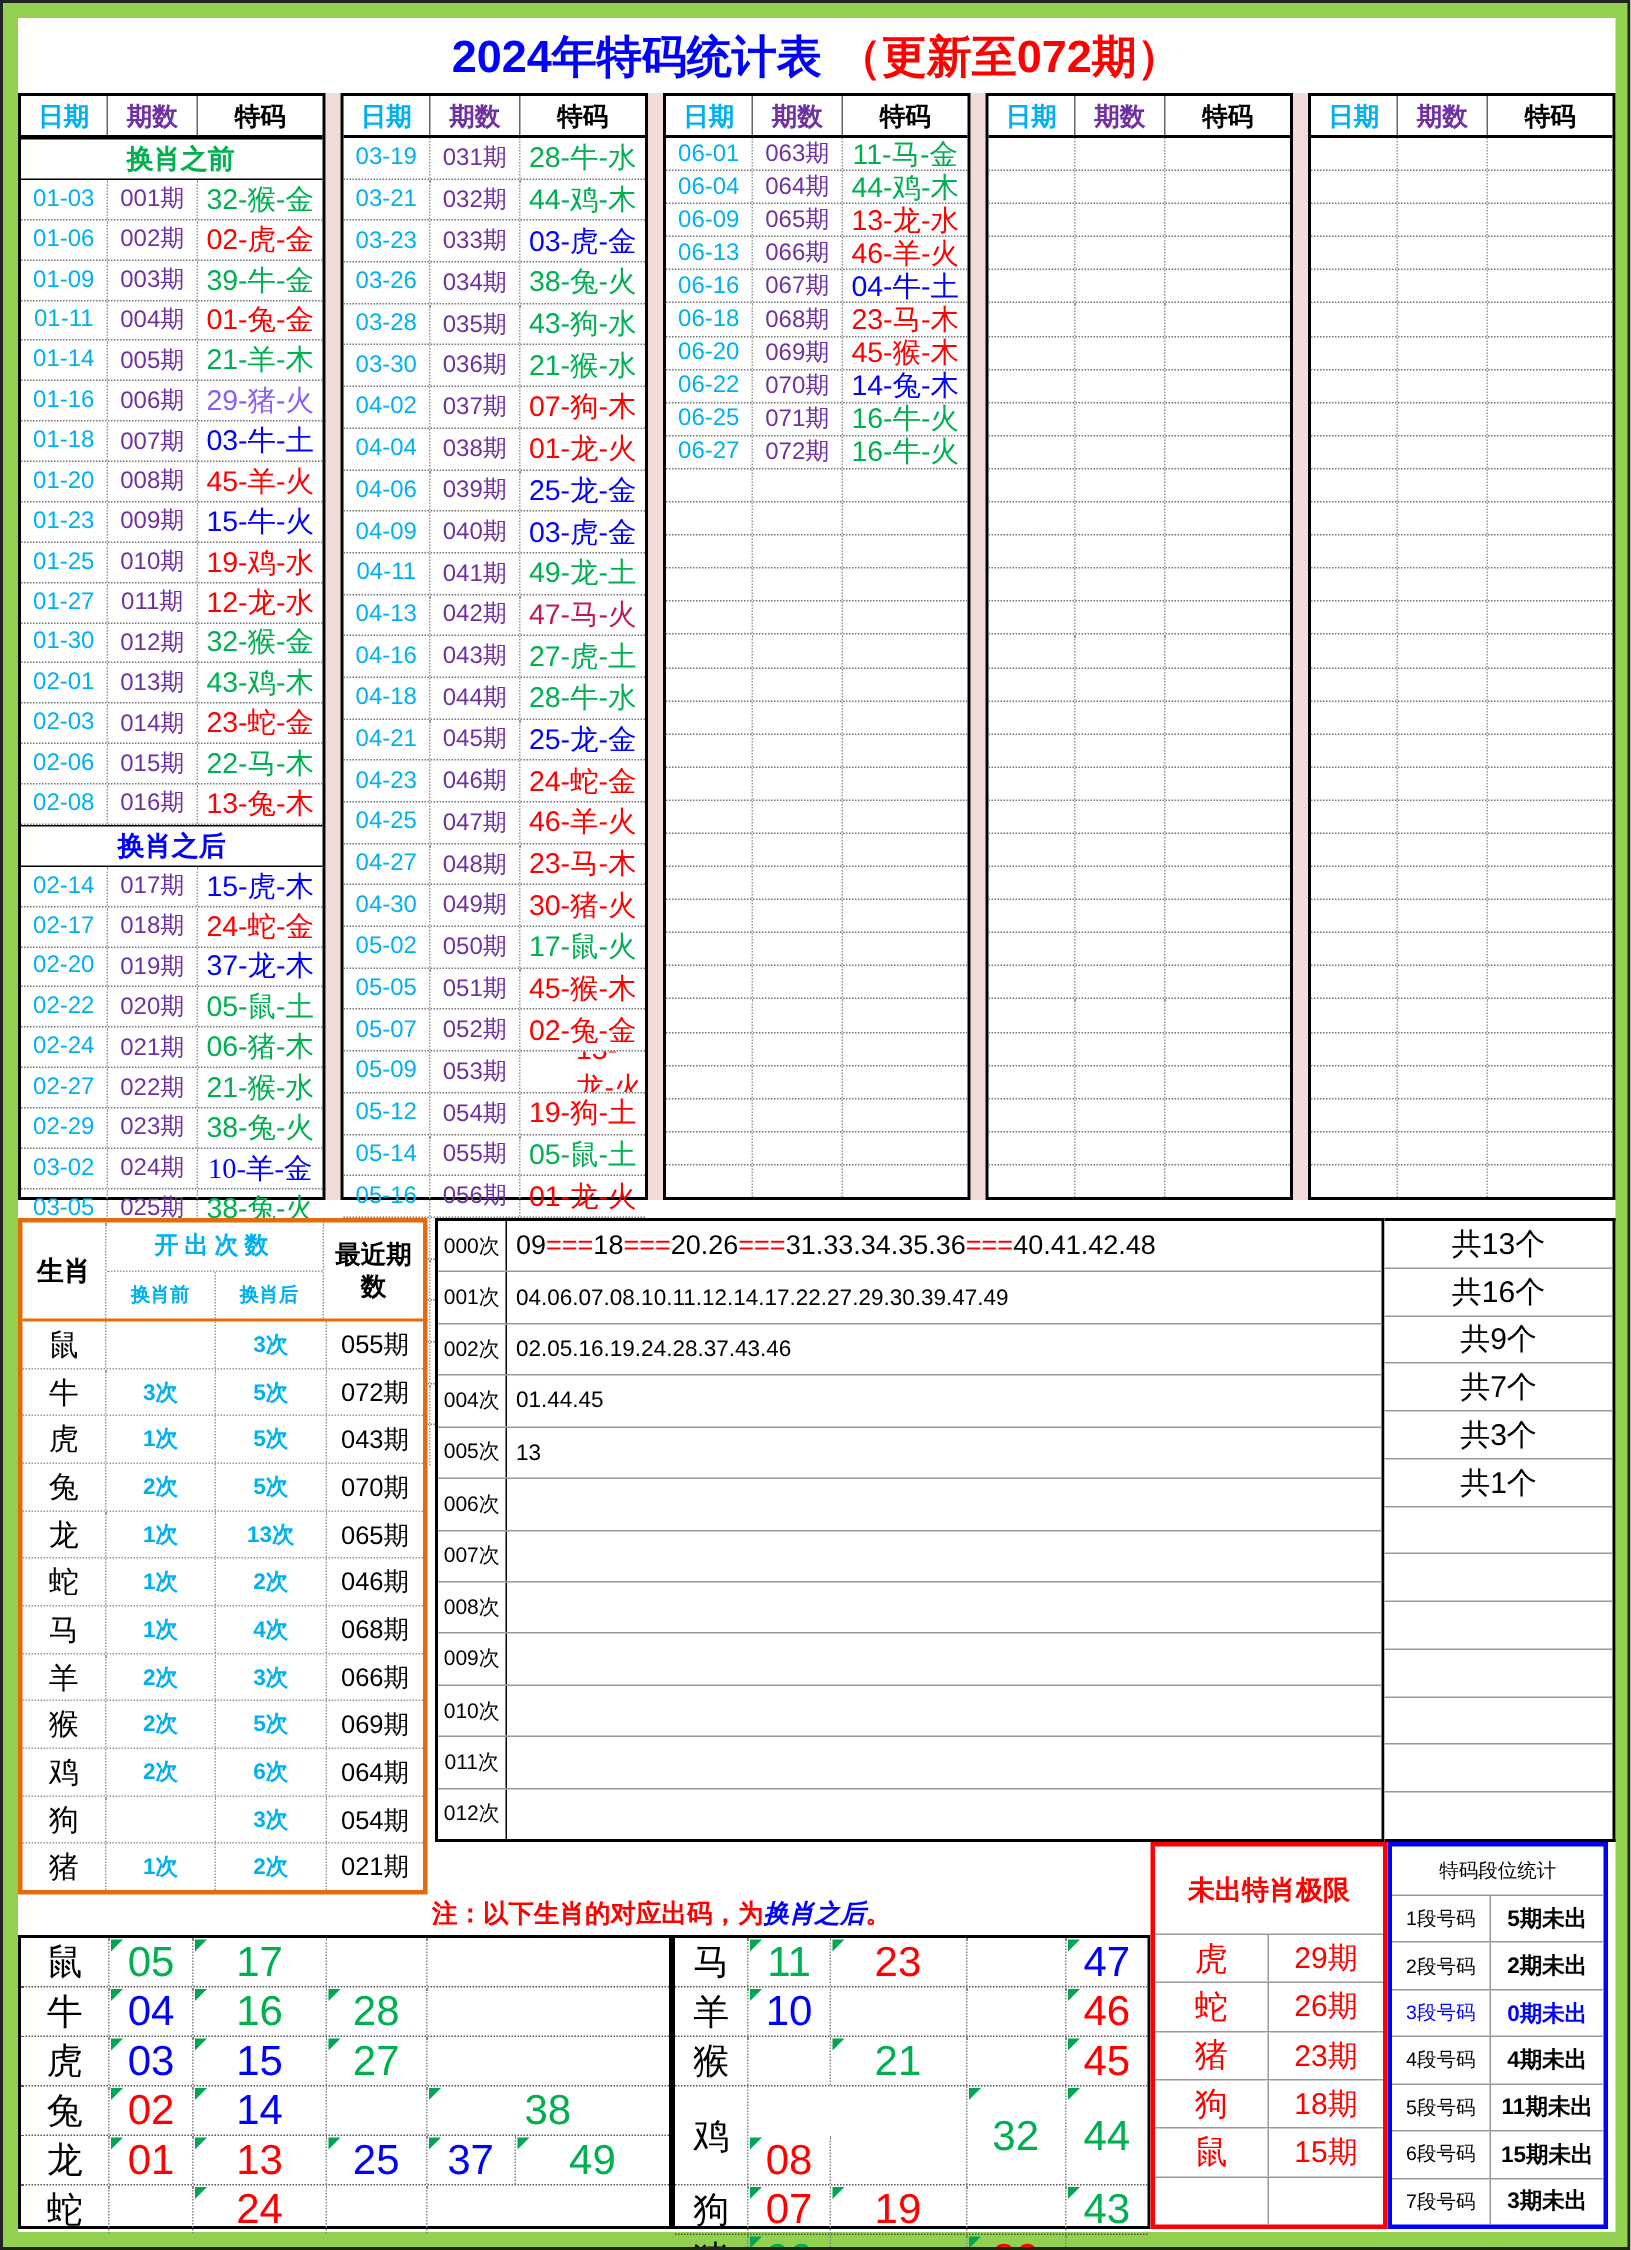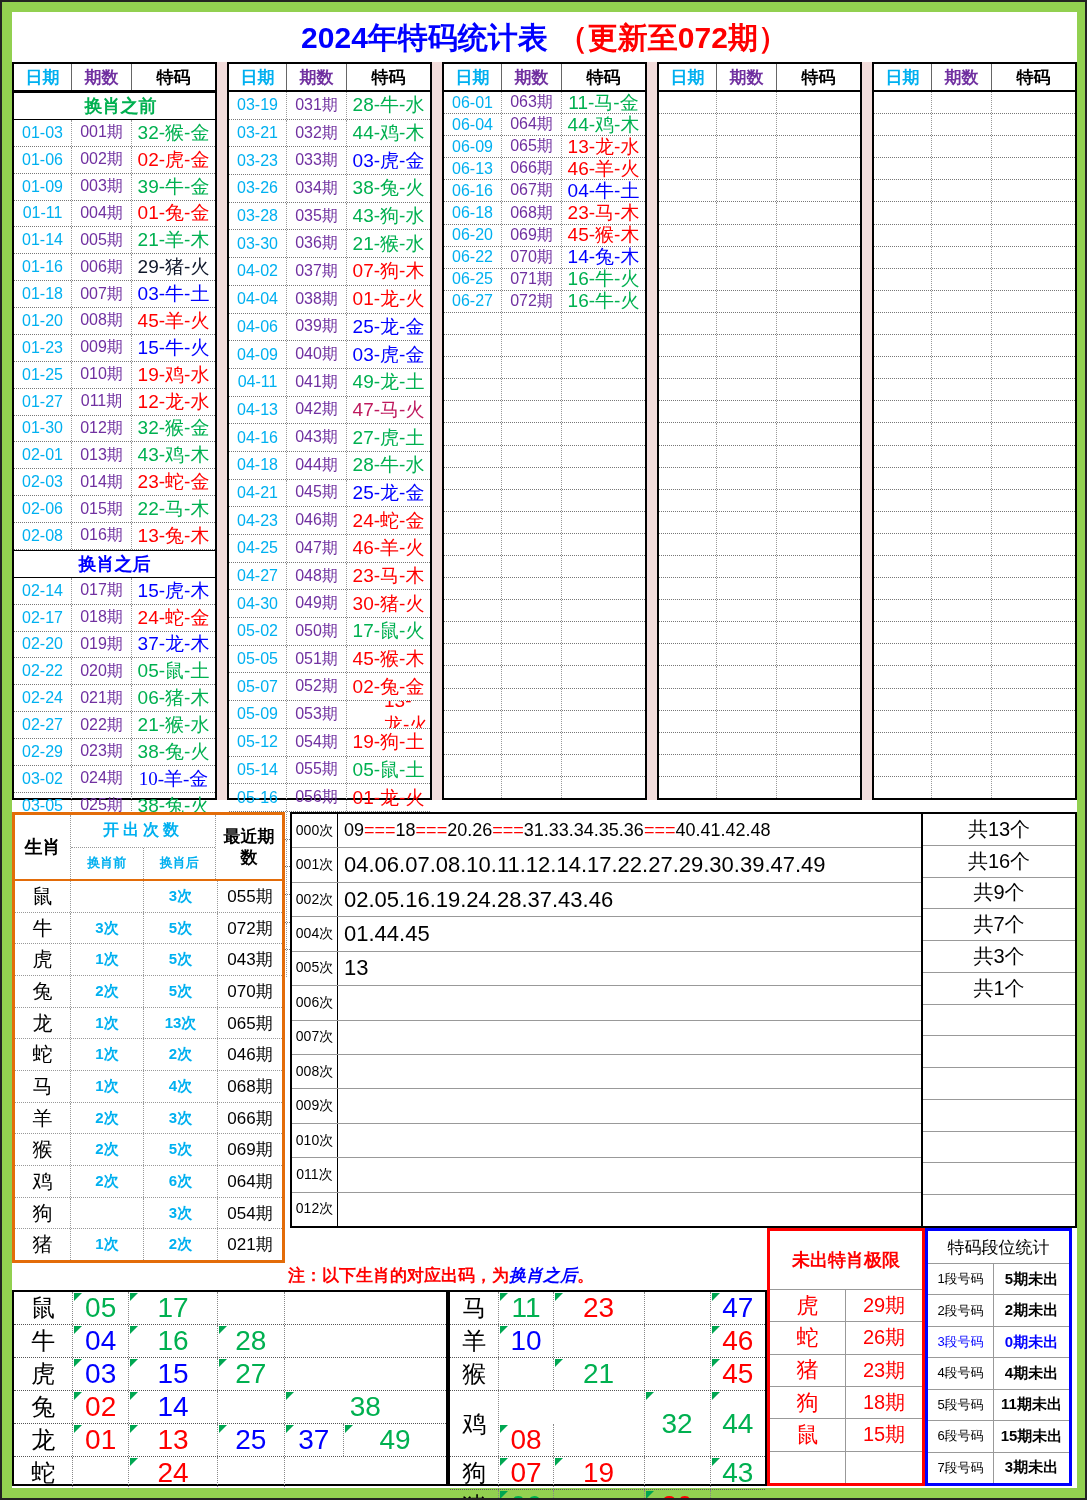--- a/index.html
+++ b/index.html
@@ -43,21 +43,21 @@
   .zs-c{display:flex;align-items:center;justify-content:center;box-sizing:border-box;}
   .zs-c0{width:56px;font-size:20px;border-right:1px dotted #999;}
   .zs-c1{width:73px;color:#00B0F0;font-weight:bold;font-size:15px;border-right:1px dotted #999;}
   .zs-c2{width:74px;color:#00B0F0;font-weight:bold;font-size:15px;border-right:1px dotted #999;}
   .zs-c3{flex:1;font-size:17px;}
   
   #counts{position:absolute;left:278px;top:800px;width:633px;height:416px;border:2px solid #000;box-sizing:border-box;display:flex;flex-direction:column;background:#fff;}
   .ct-row{flex:1;display:flex;border-bottom:1px solid #999;box-sizing:border-box;min-height:0;}
   .ct-row:last-child{border-bottom:none;}
   .ct-label{width:46px;border-right:1px solid #000;display:flex;align-items:center;justify-content:center;font-size:14px;box-sizing:border-box;}
-  .ct-content{flex:1;display:flex;align-items:center;padding-left:6px;font-size:22px;white-space:nowrap;overflow:hidden;}
+  .ct-content{flex:1;display:flex;align-items:center;padding-left:6px;font-size:15px;white-space:nowrap;overflow:hidden;}
   .ct-row.small .ct-content{font-size:18px;}
   .ct-content .eq{color:#FF0000;}
   
   #totals{position:absolute;left:911px;top:800px;width:154px;height:416px;border:2px solid #000;border-left:none;box-sizing:border-box;display:flex;flex-direction:column;background:#fff;}
   .tt-row{flex:1;display:flex;align-items:center;justify-content:center;font-size:20px;border-bottom:1px solid #999;box-sizing:border-box;}
   .tt-row:last-child{border-bottom:none;}
   
   #note{position:absolute;left:0;top:1252px;width:582px;height:26px;text-align:right;font-size:17px;font-weight:bold;color:#FF0000;white-space:nowrap;}
   #note .hl{color:#0000FF;font-style:italic;}
   
@@ -74,21 +74,21 @@
   .bt-cell.wedge::before{content:"";position:absolute;left:1px;top:1px;width:0;height:0;border-top:8px solid #00A651;border-right:8px solid transparent;}
   
   #redbox{position:absolute;left:755px;top:1216px;width:158px;height:258px;border:3px solid #FF0000;box-sizing:border-box;display:flex;flex-direction:column;background:#fff;}
   .rb-title{flex:0 0 58px;display:flex;align-items:center;justify-content:center;color:#FF0000;font-weight:bold;font-size:18px;}
   #rb-body{flex:1;display:flex;flex-direction:column;}
   .rb-row{flex:1;display:flex;border-top:1px solid #999;box-sizing:border-box;}
   .rb-z{width:76px;display:flex;align-items:center;justify-content:center;color:#FF0000;font-size:22px;border-right:1px solid #999;box-sizing:border-box;}
   .rb-p{flex:1;display:flex;align-items:center;justify-content:center;color:#FF0000;font-size:20px;}
   
   #bluebox{position:absolute;left:913px;top:1216px;width:147px;height:258px;border:3px solid #0000FF;box-sizing:border-box;display:flex;flex-direction:column;background:#fff;}
-  .bb-title{flex:0 0 32px;display:flex;align-items:center;justify-content:center;font-size:17px;color:#000;}
+  .bb-title{flex:0 0 32px;display:flex;align-items:center;justify-content:center;font-size:13px;color:#000;}
   #bb-body{flex:1;display:flex;flex-direction:column;}
   .bb-row{flex:1;display:flex;border-top:1px solid #999;box-sizing:border-box;}
   .bb-l{width:66px;display:flex;align-items:center;justify-content:center;font-size:13px;border-right:1px solid #999;box-sizing:border-box;}
   .bb-v{flex:1;display:flex;align-items:center;justify-content:center;font-size:15px;font-weight:bold;}
   .bb-row.hl .bb-l,.bb-row.hl .bb-v{color:#0000FF;}
 </style>
 </head>
 <body>
 
 <div id="page">
@@ -133,21 +133,21 @@
             <div class="mt-cell c2" style="color: rgb(255, 0, 0);">01-兔-金</div>
           </div>
           <div class="mt-row">
             <div class="mt-cell c0">01-14</div>
             <div class="mt-cell c1">005期</div>
             <div class="mt-cell c2" style="color: rgb(0, 176, 80);">21-羊-木</div>
           </div>
           <div class="mt-row">
             <div class="mt-cell c0">01-16</div>
             <div class="mt-cell c1">006期</div>
-            <div class="mt-cell c2" style="color: #0f172a;">29-猪-火</div>
+            <div class="mt-cell c2" style="color: #8b5cf6;">29-猪-火</div>
           </div>
           <div class="mt-row">
             <div class="mt-cell c0">01-18</div>
             <div class="mt-cell c1">007期</div>
             <div class="mt-cell c2" style="color: rgb(0, 0, 255);">03-牛-土</div>
           </div>
           <div class="mt-row">
             <div class="mt-cell c0">01-20</div>
             <div class="mt-cell c1">008期</div>
             <div class="mt-cell c2" style="color: rgb(255, 0, 0);">45-羊-火</div>

